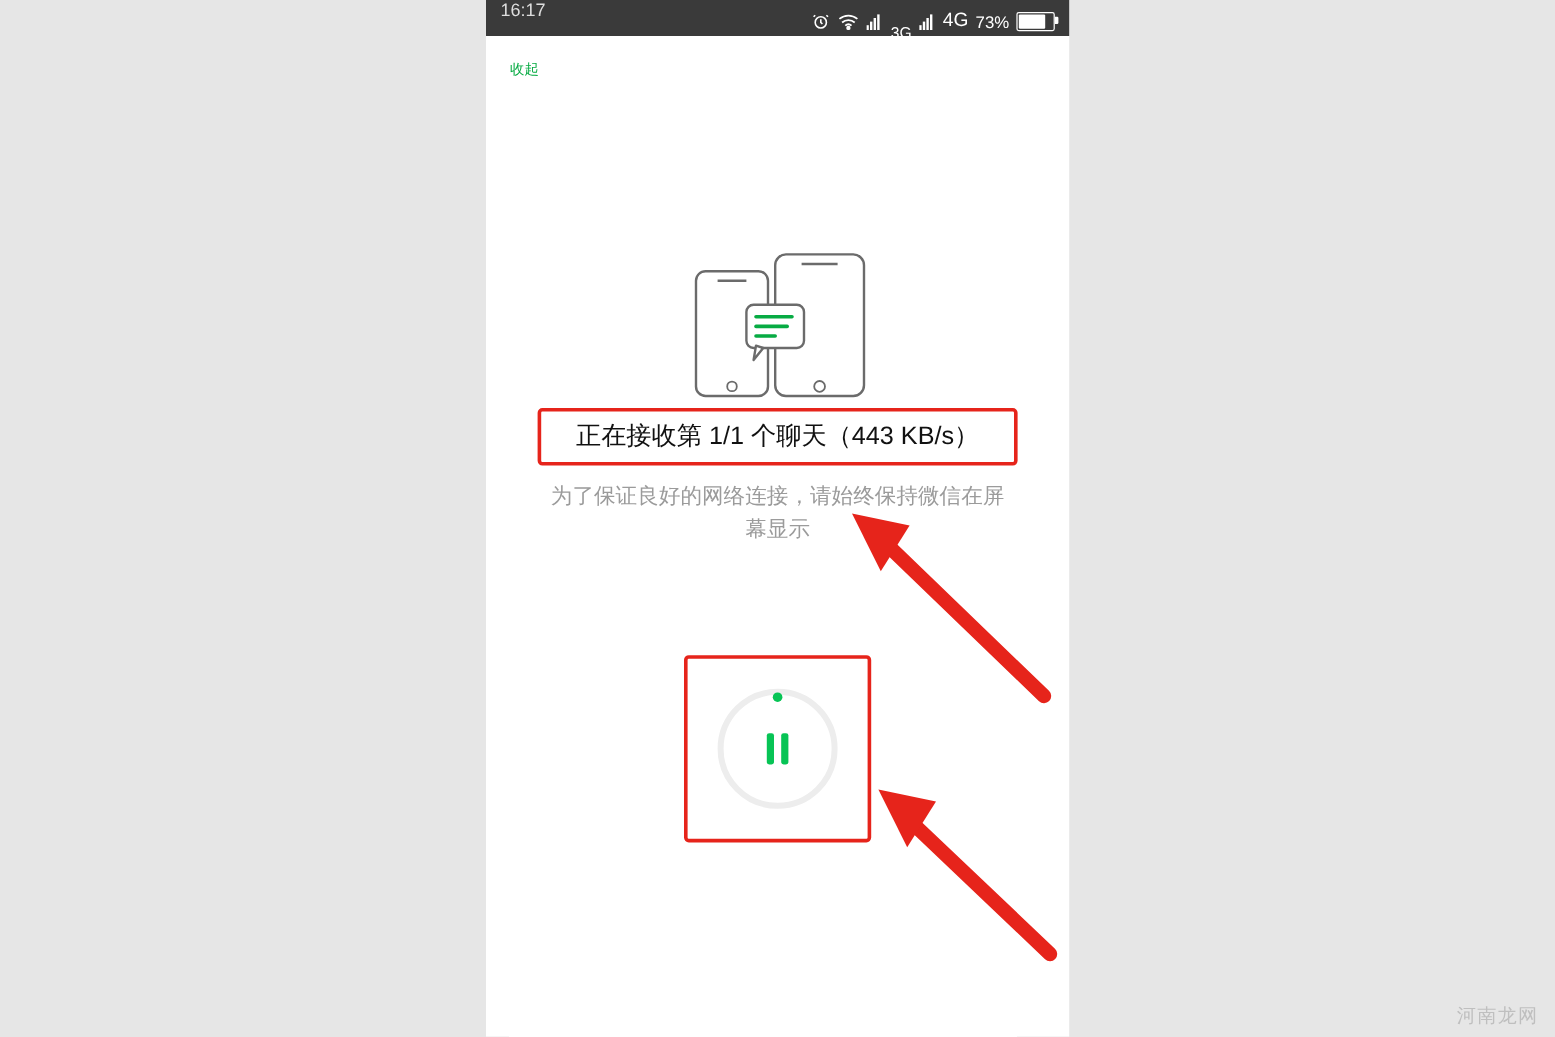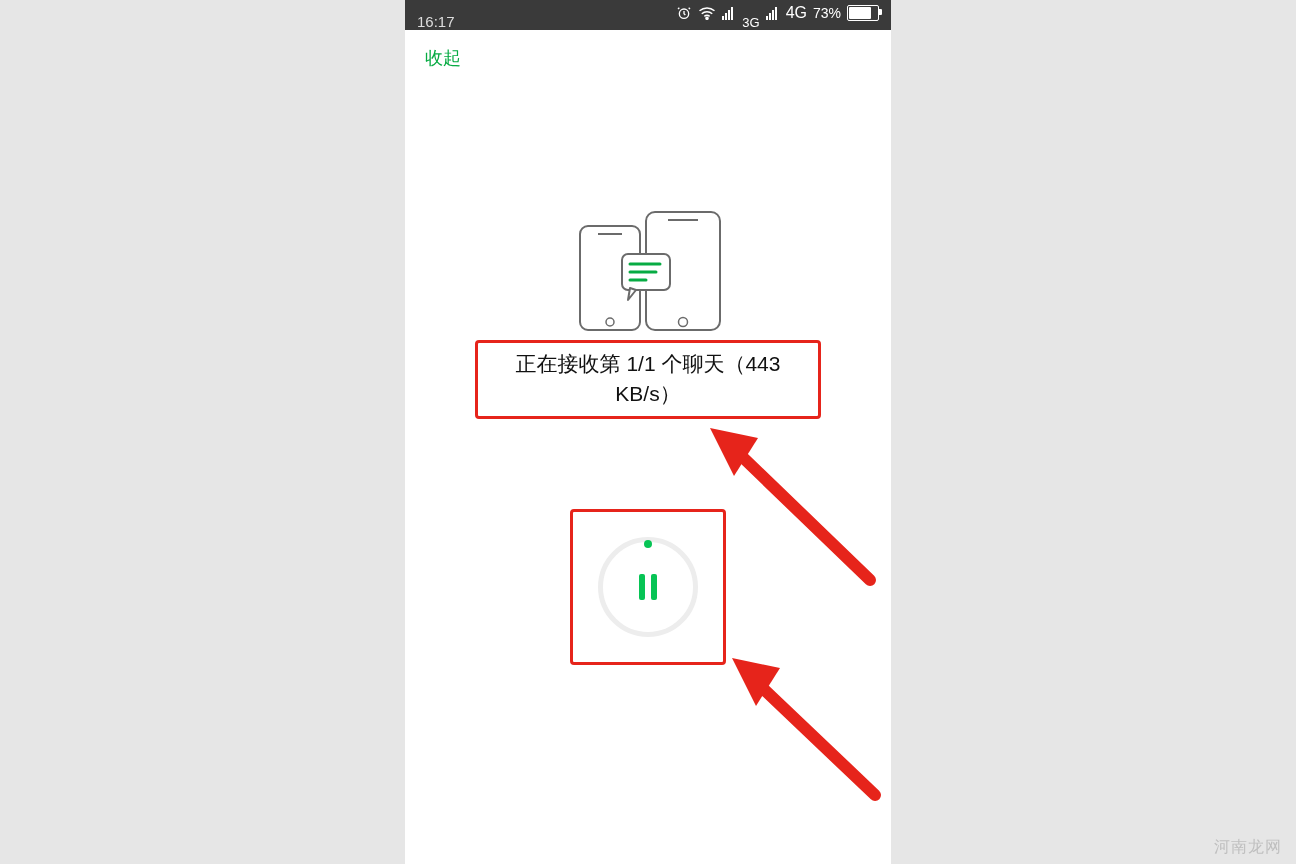--- a/index.html
+++ b/index.html
@@ -1,31 +1,31 @@
 <!DOCTYPE html>
 <html><head>
 <meta charset="utf-8">
 <style>
   html,body{margin:0;padding:0;width:1296px;height:864px;background:#e6e6e6;font-family:"PingFang SC","Microsoft YaHei",Arial,sans-serif;overflow:hidden;position:relative;}
   .phone{position:absolute;left:50%;top:0;transform:translateX(-50%);width:486px;height:864px;background:#fff;display:flex;flex-direction:column;}
   
-  .sb{height:30px;background:#3a3a3a;color:#fff;display:flex;align-items:flex-end;padding:0 12px;font-size:15px;}
+  .sb{height:30px;background:#3a3a3a;color:#fff;display:flex;align-items:flex-start;padding:0 12px;font-size:15px;}
   .sb-left{flex:0 0 auto;color:#ddd;}
   .sb-right{margin-left:auto;display:flex;align-items:center;gap:6px;}
   .ico{display:inline-flex;align-items:center;}
   .battery{width:30px;height:14px;border:1.5px solid #fff;border-radius:2px;position:relative;display:inline-block;}
   .battery::after{content:"";position:absolute;right:-4px;top:3px;width:3px;height:6px;background:#fff;border-radius:0 1px 1px 0;}
   .battery .fill{position:absolute;left:1px;top:1px;bottom:1px;background:#fff;border-radius:1px;}
   
   .appbar{height:56px;display:flex;align-items:center;padding:0 20px;}
-  .collapse{color:#07ab43;font-size:18px;}
+  .collapse{color:#07ab43;font-size:12px;}
   
   .content{flex:1;display:flex;flex-direction:column;align-items:center;padding-top:120px;}
   .illus{width:200px;height:130px;}
-  .status-box{margin-top:4px;border:3px solid #e6241b;border-radius:4px;padding:6px 8px;text-align:center;width:346px;box-sizing:border-box;}
+  .status-box{margin-top:4px;border:3px solid #e6241b;border-radius:4px;padding:6px 8px;text-align:center;width:400px;box-sizing:border-box;}
   .status-text{font-size:21px;color:#111;line-height:1.45;}
   .hint{margin-top:12px;width:380px;text-align:center;font-size:18px;color:#9b9b9b;line-height:1.55;}
   .pause-wrap{margin-top:90px;border:3px solid #e6241b;border-radius:4px;width:150px;height:150px;display:flex;align-items:center;justify-content:center;}
   .pause-btn{width:90px;height:90px;border-radius:50%;background:#fff;border:5px solid #ededed;position:relative;display:flex;align-items:center;justify-content:center;}
   .pause-btn .dot{position:absolute;top:-2px;left:50%;transform:translateX(-50%);width:8px;height:8px;border-radius:50%;background:#07c455;}
   .pause-glyph{display:flex;gap:6px;}
   .pause-glyph span{width:6px;height:26px;background:#07c455;border-radius:2px;}
   
   .arrow{position:absolute;pointer-events:none;}
   
@@ -97,20 +97,21 @@
         <line x1="82" y1="58" x2="112" y2="58" stroke="#07ab43" stroke-width="3" stroke-linecap="round"></line>
         <line x1="82" y1="66" x2="108" y2="66" stroke="#07ab43" stroke-width="3" stroke-linecap="round"></line>
         <line x1="82" y1="74" x2="98" y2="74" stroke="#07ab43" stroke-width="3" stroke-linecap="round"></line>
       </svg>
     </div>
 
     <div class="status-box">
       <div class="status-text">正在接收第 1/1 个聊天（443 KB/s）</div>
     </div>
 
+    <div class="hint">为了保证良好的网络连接，请始终保持微信在屏幕显示</div>
 
     <div class="pause-wrap">
       <div class="pause-btn">
         <span class="dot"></span>
         <span class="pause-glyph">
             <span></span>
             <span></span>
           </span>
       </div>
     </div>

